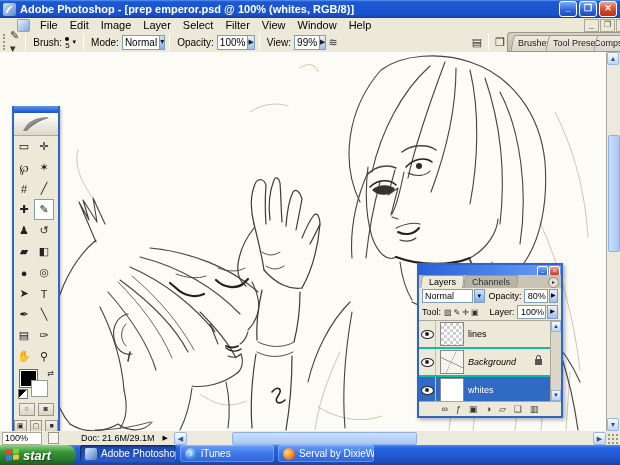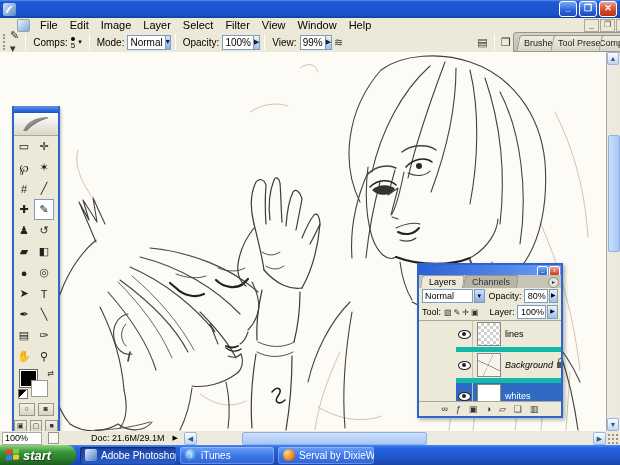--- a/index.html
+++ b/index.html
@@ -91,21 +91,21 @@
   .lp-combo{background:#fff;border:1px solid #7f9db9;height:12px;width:62px;padding:0 2px;display:flex;align-items:center;}
   .lp-combo-arrow{width:12px;height:12px;margin-left:-1px;border:1px solid #7f9db9;
     background:linear-gradient(180deg,#cfe2ff,#86aee8);font-size:7px;line-height:11px;text-align:center;}
   .lp-valbox{background:#fff;border:1px solid #7f9db9;height:12px;width:28px;padding:0 1px;display:flex;align-items:center;justify-content:flex-end;}
   .lp-spin{width:10px;height:12px;border:1px solid #7f9db9;margin-left:-1px;
     background:linear-gradient(180deg,#e8f1ff,#9fc0ee);font-size:6px;line-height:11px;text-align:center;}
   .lock-icon{font-size:8px;margin:0 1px;color:#333;}
   #lp-list{flex:1;background:#ece9d8;border-top:1px solid #aca899;border-bottom:1px solid #aca899;
     position:relative;overflow:hidden;display:flex;}
   #lp-rows{flex:1;}
-  .layer-row{height:26px;display:flex;align-items:center;border-bottom:5px solid #14b8a6;gap:4px;margin-left:37px;}
+  .layer-row{height:26px;display:flex;align-items:center;border-bottom:2px solid #14b8a6;gap:4px;}
   .layer-row.selected{background:#316ac5;color:#fff;}
   .eye-cell{width:16px;height:100%;border-right:1px solid #c5c1b2;display:flex;align-items:center;justify-content:center;}
   .eye{width:11px;height:7px;border:1px solid #222;border-radius:50%;position:relative;background:#fff;}
   .eye::after{content:"";position:absolute;left:3px;top:1px;width:4px;height:4px;border-radius:50%;background:#222;}
   .thumb{width:22px;height:22px;border:1px solid #888;background:#fff;}
   .thumb.checker{background-image:linear-gradient(45deg,#cfcfcf 25%,transparent 25%,transparent 75%,#cfcfcf 75%),
     linear-gradient(45deg,#cfcfcf 25%,#fff 25%,#fff 75%,#cfcfcf 75%);background-size:6px 6px;background-position:0 0,3px 3px;}
   .thumb.sketch{background:
     linear-gradient(25deg,transparent 46%,#9a9488 47%,#9a9488 49%,transparent 50%),
     linear-gradient(115deg,transparent 46%,#b0a99c 47%,#b0a99c 48%,transparent 49%),#f6f4ee;}
@@ -123,32 +123,32 @@
   #vscroll{position:absolute;left:606px;top:52px;width:12px;height:379px;background:#ece9de;
     border-left:1px solid #aca899;}
   .sb-arrow{position:absolute;width:12px;height:13px;background:linear-gradient(180deg,#fdfefe,#c0d4f2);
     border:1px solid #98b4e2;border-radius:2px;font-size:7px;text-align:center;line-height:12px;color:#35567e;box-sizing:border-box;}
   #vthumb{position:absolute;left:1px;top:83px;width:10px;height:115px;border:1px solid #8cb0e8;border-radius:2px;
     background:linear-gradient(90deg,#cde0fb,#a9c6f2);}
   
   #statusrow{position:absolute;left:0;top:431px;width:620px;height:14px;background:#ece9d8;display:flex;align-items:center;font-size:9px;}
   #zoombox{width:36px;height:11px;background:#fff;border:1px solid #aca899;margin-left:2px;padding-left:2px;line-height:11px;}
   #status-icon{width:9px;height:10px;background:#f8f6ee;border:1px solid #9a968a;margin:0 6px;}
-  #docinfo{margin-left:26px;}
+  #docinfo{margin-left:16px;}
   #status-arrow{margin-left:8px;font-size:7px;}
   #hscroll{position:relative;flex:1;height:13px;margin-left:6px;background:#ece9de;}
   #h-left{position:absolute;left:0;top:0;width:13px;height:13px;}
   #h-right{position:absolute;right:14px;top:0;width:13px;height:13px;}
   #hthumb{position:absolute;left:58px;top:0;width:185px;height:13px;border:1px solid #8cb0e8;border-radius:2px;
     background:linear-gradient(180deg,#cde0fb,#a9c6f2);box-sizing:border-box;}
   #corner-grip{position:absolute;right:0;top:0;width:14px;height:13px;background:#ece9d8;
     background-image:radial-gradient(circle at 3px 3px,#9a968a 1px,transparent 1px);background-size:4px 4px;}
   
   #taskbar{position:absolute;left:0;top:445px;width:620px;height:20px;
-    background:linear-gradient(180deg,#4a8af5 0%,#2663e0 15%,#2159d2 55%,#1a44a5 100%);display:flex;align-items:center;color:#fff;}
+    background:linear-gradient(180deg,#4a8af5 0%,#2663e0 15%,#2159d2 55%,#1a44a5 100%);display:flex;color:#fff;}
   #startbtn{height:20px;width:76px;border-radius:0 9px 9px 0;display:flex;align-items:center;gap:4px;padding-left:6px;box-sizing:border-box;
     background:linear-gradient(180deg,#8ed47e 0%,#379637 35%,#2c7d2c 70%,#1e5c1e 100%);
     font-style:italic;font-weight:bold;font-size:13px;text-shadow:1px 1px 1px rgba(0,0,0,.5);}
   #startflag{width:13px;height:12px;display:grid;grid-template-columns:6px 6px;grid-template-rows:5px 5px;gap:1px;transform:skewY(-6deg);}
   #startflag i{border-radius:1px;}
   .task{height:17px;margin-left:4px;border-radius:3px;display:flex;align-items:center;gap:4px;padding:0 5px;box-sizing:border-box;
     background:linear-gradient(180deg,#6ba1f6,#3e77e8 50%,#3265d6);box-shadow:inset 0 0 0 1px rgba(255,255,255,.25);
     font-size:10px;white-space:nowrap;overflow:hidden;}
   .task.active{background:linear-gradient(180deg,#1c45a8,#2a5bc6);box-shadow:inset 1px 1px 2px rgba(0,0,0,.5);}
   .task .ticon{width:12px;height:12px;border-radius:2px;flex:0 0 auto;}
@@ -165,20 +165,21 @@
 <body>
 
 <div id="screen">
 
   <div id="titlebar">
     <div id="app-icon">
       <svg width="9" height="9" viewBox="0 0 10 10">
           <path d="M1,9 C2,4 5,1 9,1 C6,3 4,6 3,9 Z" fill="#fff"></path>
         </svg>
     </div>
+    <span>Adobe Photoshop - [prep emperor.psd @ 100% (whites, RGB/8)]</span>
     <div class="win-btns">
       <div class="wbtn">_</div>
       <div class="wbtn">❐</div>
       <div class="wbtn close">✕</div>
     </div>
   </div>
 
   <div id="menubar">
     <div id="doc-icon"></div>
     <span id="menu-items"><span class="menu-item">File</span><span class="menu-item">Edit</span><span class="menu-item">Image</span><span class="menu-item">Layer</span><span class="menu-item">Select</span><span class="menu-item">Filter</span><span class="menu-item">View</span><span class="menu-item">Window</span><span class="menu-item">Help</span></span>
@@ -186,21 +187,21 @@
       <div class="dbtn">_</div>
       <div class="dbtn">❐</div>
       <div class="dbtn">×</div>
     </div>
   </div>
 
   <div id="optionsbar">
     <div class="grip"></div>
     <span class="tool-icon-btn">✎ ▾</span>
     <div class="osep"></div>
-    <span class="olabel">Comps:</span>
+    <span class="olabel">Brush:</span>
     <div id="brush-preview">
       <div class="dot"></div>
       <div class="num">5</div>
     </div>
     <span style="font-size:7px;margin:0 3px;">▾</span>
     <div class="osep"></div>
     <span class="olabel">Mode:</span>
     <div class="obox" style="width:74px;">
         <span>Normal</span>
       </div>

